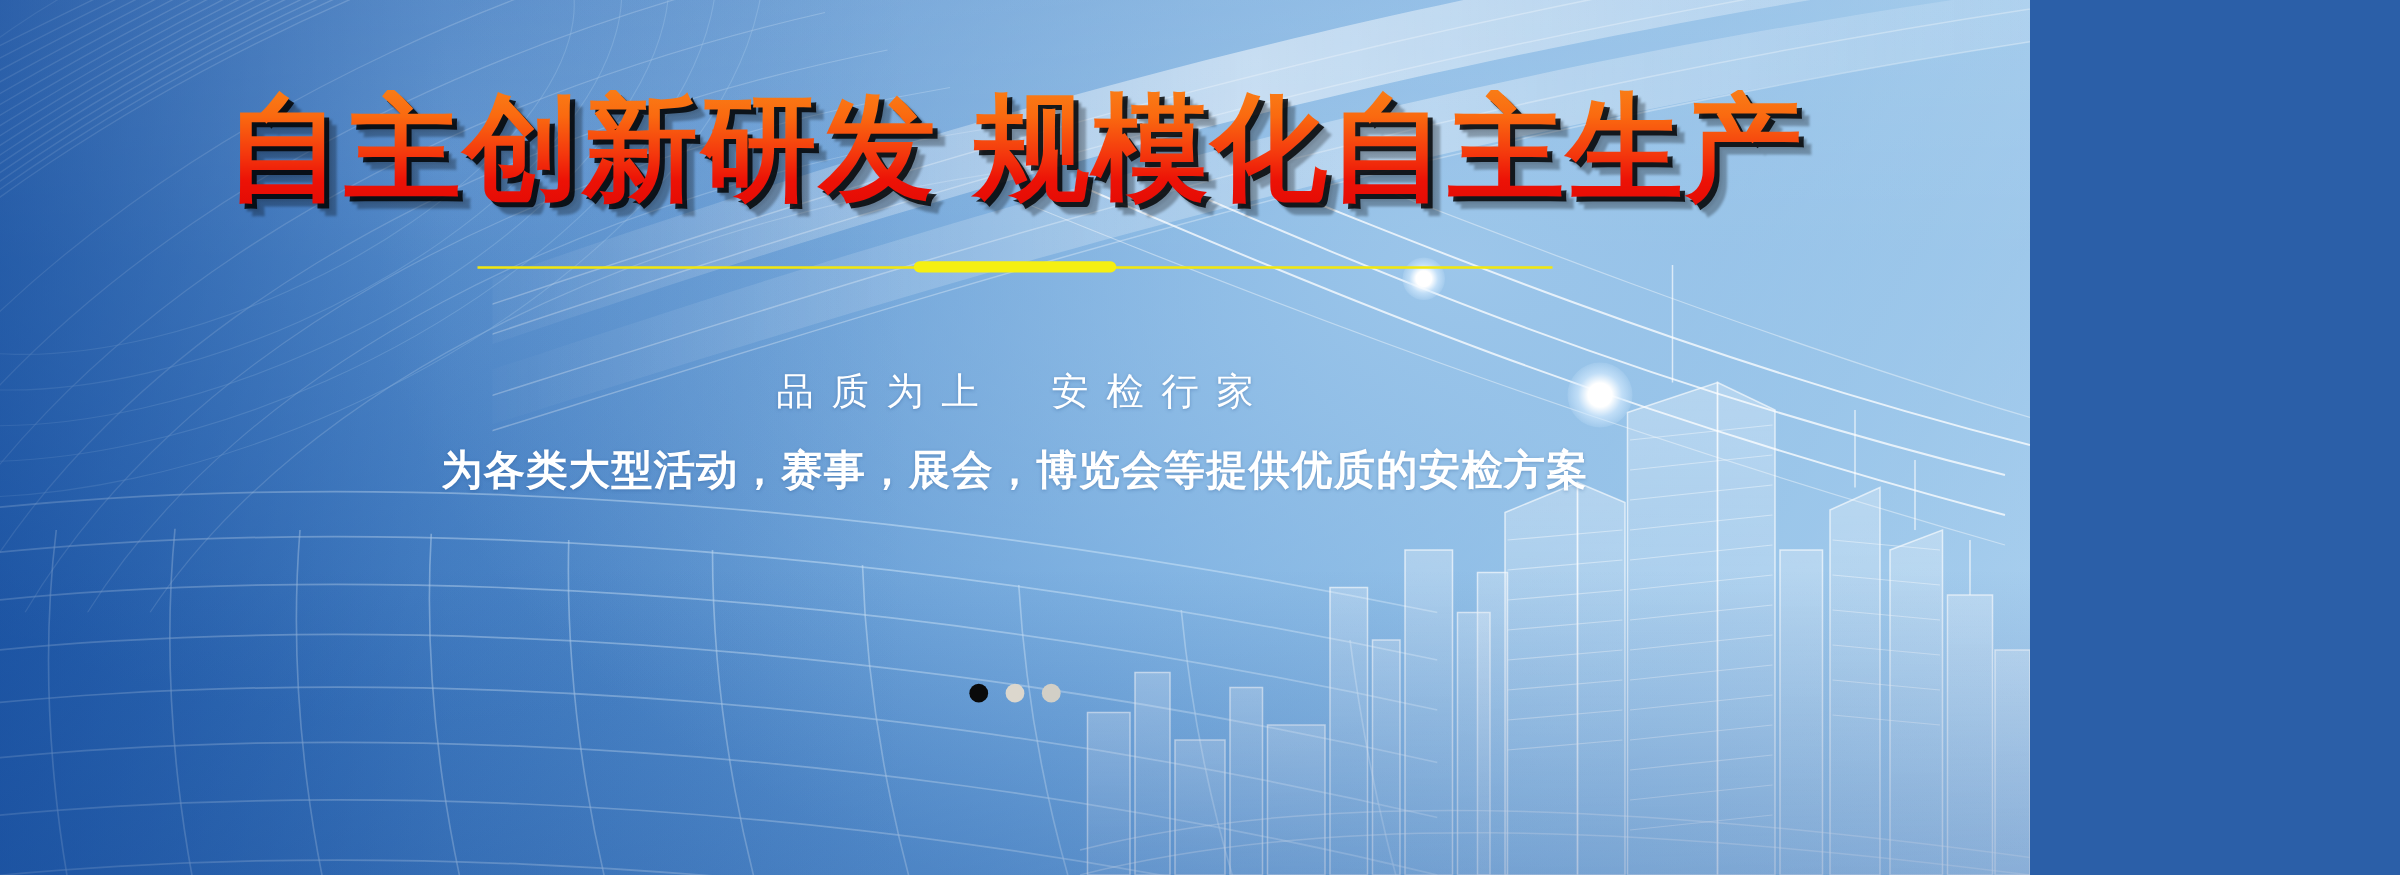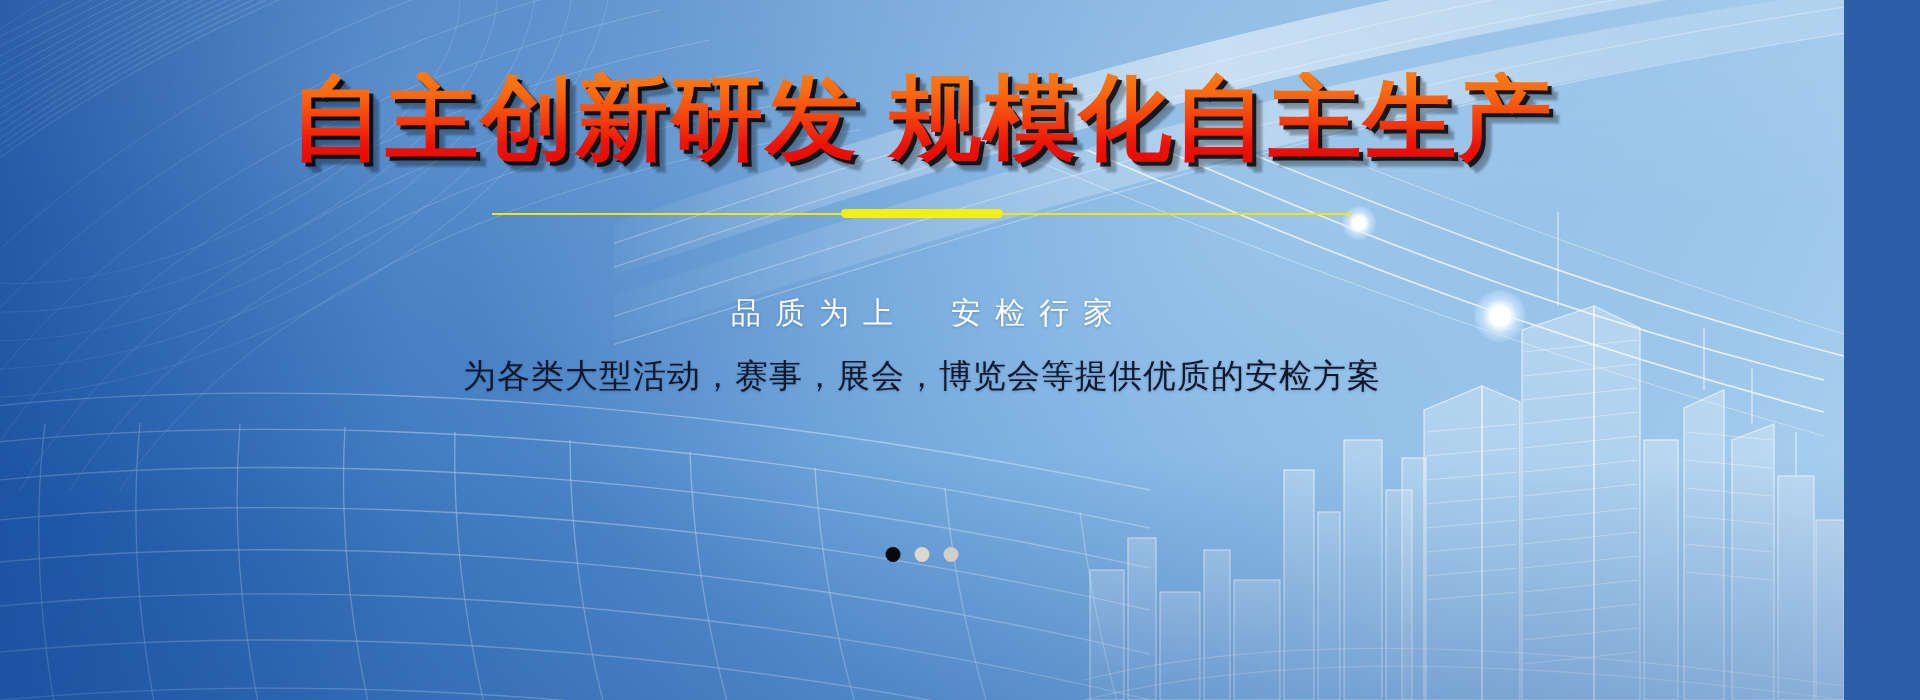--- a/index.html
+++ b/index.html
@@ -3,21 +3,21 @@
 <meta charset="utf-8">
 <title>Banner</title>
 <style>
   html, body {
     margin: 0;
     padding: 0;
     background: #2b5fa8;
   }
   #stage {
     position: relative;
-    width: 1844px;
+    width: 1624px;
     height: 700px;
     overflow: hidden;
     font-family: "Liberation Sans", "DejaVu Sans", sans-serif;
     background: #4a85c8;
   }
 
   
   .layer { position: absolute; inset: 0; pointer-events: none; }
 
   .bg-base {
@@ -120,22 +120,22 @@
     color: #ffffff;
     letter-spacing: 14px;
     text-indent: 14px;
     white-space: nowrap;
     text-shadow: 0 1px 3px rgba(25,70,130,0.35);
   }
 
   .tagline {
     margin-top: 20px;
     font-size: 33px;
-    font-weight: 400;
-    color: #0f172a;
+    font-weight: 700;
+    color: #ffffff;
     letter-spacing: 1px;
     white-space: nowrap;
     text-shadow: 0 1px 3px rgba(25,70,130,0.32);
   }
 
   .dots {
     position: absolute;
     left: 50%;
     transform: translateX(-50%);
     bottom: 138px;

